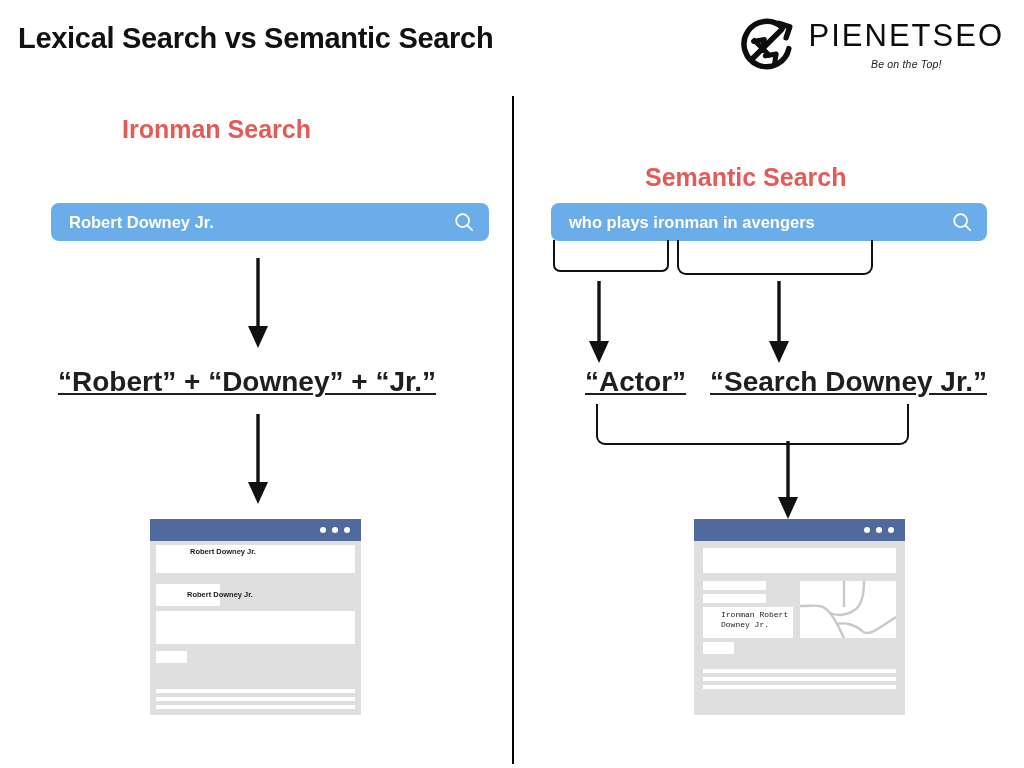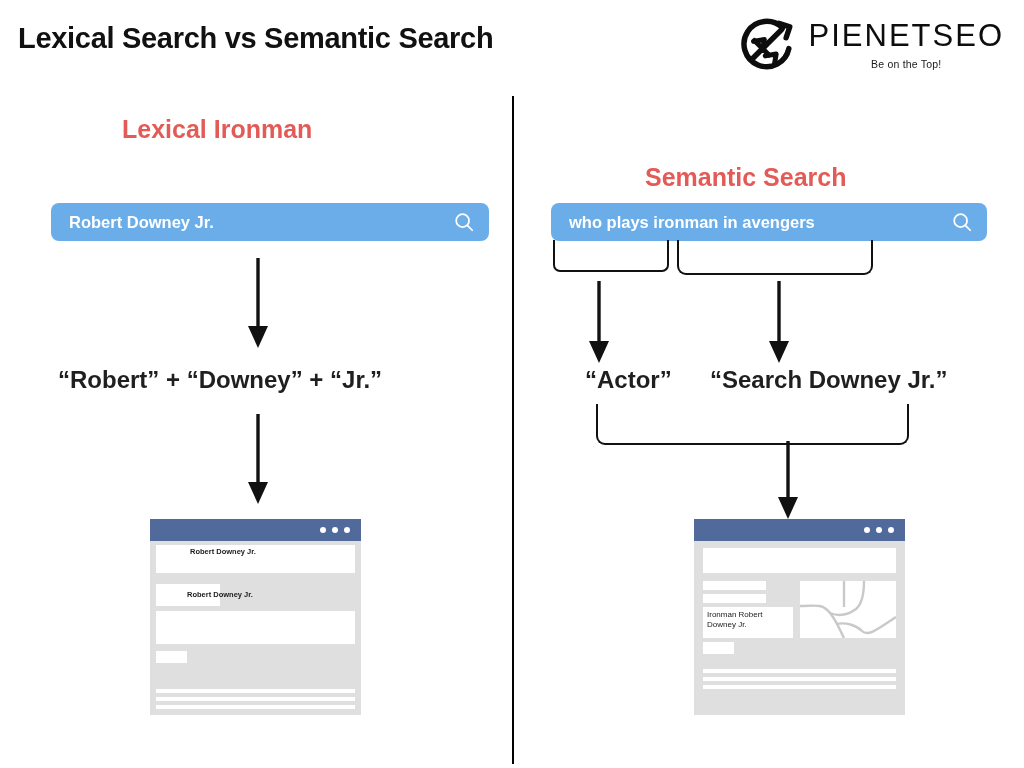--- a/index.html
+++ b/index.html
@@ -44,20 +44,21 @@
     font-size: 31px;
     letter-spacing: 2.0px;
     font-weight: 400;
     color: #0d0d0d;
     line-height: 1;
   }
   #brand-logo .tagline {
     font-size: 10.5px;
     color: #1a1a1a;
     margin-top: 7px;
+    font-style: italic;
     letter-spacing: 0.2px;
   }
 
   
   #center-divider {
     left: 512px;
     top: 96px;
     width: 1.6px;
     height: 668px;
     background: #000000;
@@ -103,24 +104,25 @@
   #bracket-ironman-avengers {
     left: 677px; top: 240px; width: 192px; height: 33px;
     border-bottom-left-radius: 9px; border-bottom-right-radius: 9px;
   }
 
   
   .arrow-svg { display: block; }
 
   
   .token-text {
-    font-size: 24px;
+    font-size: 28px;
     font-weight: bold;
     color: #1f1f1f;
     white-space: nowrap;
+    text-decoration: underline;
   }
   #tokens-lexical { left: 58px; top: 366px; }
   #token-actor { left: 541px; top: 366px; margin-left: 44px; }
   #token-rdj { left: 710px; top: 366px; }
 
   
   #merge-bracket {
     left: 596px; top: 404px; width: 309px; height: 39px;
     border: 2.4px solid #111; border-top: none;
     border-bottom-left-radius: 9px; border-bottom-right-radius: 9px;
@@ -177,21 +179,21 @@
     </svg>
   </span>
   <span class="wordmark-wrap">
     <span class="wordmark">PIENETSEO</span>
     <span class="tagline">Be on the Top!</span>
   </span>
 </div>
 
 <div class="abs" id="center-divider"></div>
 
-<div class="abs col-heading" id="heading-lexical">Lexical Ironman</div>
+<div class="abs col-heading" id="heading-lexical">Ironman Search</div>
 <div class="abs col-heading" id="heading-semantic">Semantic Search</div>
 
 <div class="abs search-bar" id="search-lexical">
   <span class="query">Robert Downey Jr.</span>
   <span class="mag">
     <svg viewBox="0 0 24 24" width="22" height="22" xmlns="http://www.w3.org/2000/svg" aria-hidden="true">
       <circle cx="10.5" cy="10.5" r="7" fill="none" stroke="#ffffff" stroke-width="1.9"></circle>
       <line x1="15.6" y1="15.6" x2="21" y2="21" stroke="#ffffff" stroke-width="1.9" stroke-linecap="round"></line>
     </svg>
   </span>
@@ -275,21 +277,21 @@
     <span class="dot"></span>
     <span class="dot"></span>
     <span class="dot"></span>
   </div>
   <div class="body">
     <div class="ph" style="left:9px; top:7px; width:193px; height:25px;"></div>
 
     <div class="ph" style="left:9px; top:40px; width:63px; height:9px;"></div>
     <div class="ph" style="left:9px; top:53px; width:63px; height:9px;"></div>
     <div class="ph" style="left:9px; top:66px; width:90px; height:31px;"></div>
-    <div class="mock-text wrap" style="left:13px; top:69px; width:84px; font-size:8px;">Ironman Robert Downey Jr.</div>
+    <div class="mock-text wrap" style="left:27px; top:69px; width:84px; font-size:8px;font-family:Liberation Mono, monospace;">Ironman Robert Downey Jr.</div>
     <div class="ph" style="left:9px; top:101px; width:31px; height:12px;"></div>
 
     <div class="map-box" style="left:106px; top:40px; width:96px; height:57px;">
       <svg width="96" height="57" viewBox="0 0 96 57" xmlns="http://www.w3.org/2000/svg" aria-hidden="true">
         <path d="M0 25 C16 25, 22 22, 30 32 C38 42, 40 50, 44 57" fill="none" stroke="#c9c9c9" stroke-width="2.4"></path>
         <path d="M30 32 C40 36, 48 34, 56 28 C62 23, 64 14, 64 0" fill="none" stroke="#c9c9c9" stroke-width="2.4"></path>
         <path d="M44 0 L44 26" fill="none" stroke="#c9c9c9" stroke-width="2.4"></path>
         <path d="M36 43 C46 41, 56 44, 62 50 C68 56, 78 48, 96 36" fill="none" stroke="#c9c9c9" stroke-width="2.4"></path>
       </svg>
     </div>

